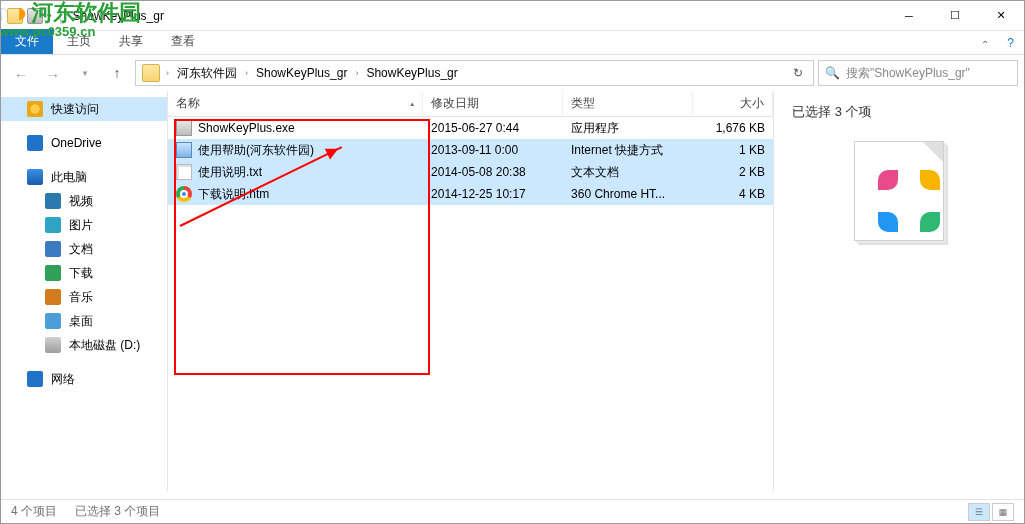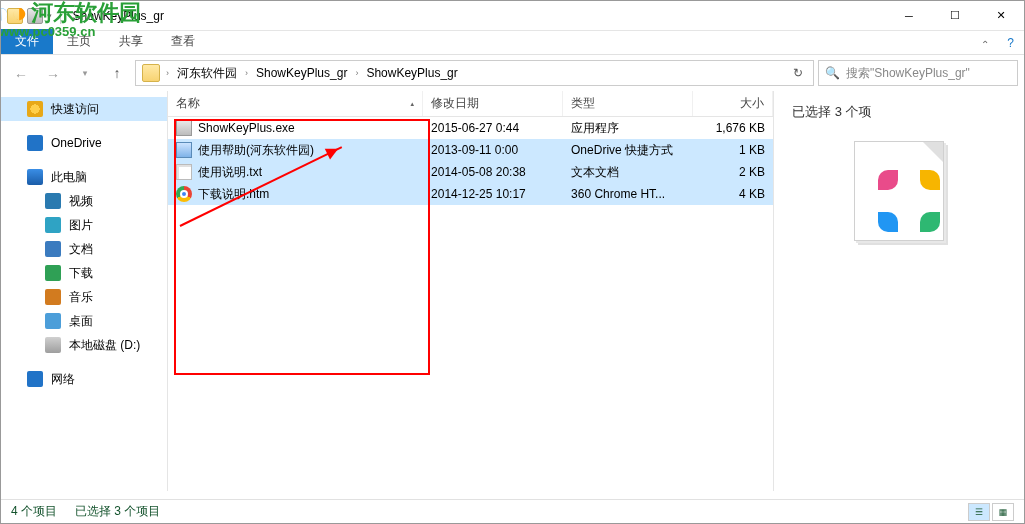--- a/index.html
+++ b/index.html
@@ -83,21 +83,21 @@
 .preview .thumb { width:90px; height:100px; background:#fff; border:1px solid #d0d0d0; box-shadow:2px 2px 0 #e8e8e8,4px 4px 0 #e0e0e0; position:relative; display:flex; align-items:center; justify-content:center; }
 .preview .thumb::before { content:''; position:absolute; top:0; right:0; border:10px solid transparent; border-top-color:#e0e0e0; border-right-color:#e0e0e0; }
 .pinwheel { width:42px; height:42px; position:relative; }
 .pinwheel span { position:absolute; width:20px; height:20px; border-radius:50% 0; transform-origin:bottom right; }
 .pw1 { background:#e94b8a; transform:rotate(0deg); top:0; left:0; }
 .pw2 { background:#f7b500; transform:rotate(90deg); top:0; right:0; }
 .pw3 { background:#2eb872; transform:rotate(180deg); bottom:0; right:0; }
 .pw4 { background:#2196f3; transform:rotate(270deg); bottom:0; left:0; }
 
 
-.status { position:absolute; bottom:0; left:0; right:0; height:24px; border-top:1px solid #e1e1e1; display:flex; align-items:center; font-size:12px; padding:0 10px; gap:18px; color:#14532d;margin-top:28px; }
+.status { position:absolute; bottom:0; left:0; right:0; height:24px; border-top:1px solid #e1e1e1; display:flex; align-items:center; font-size:12px; padding:0 10px; gap:18px; color:#737373;margin-top:28px; }
 .status .vbtns { margin-left:auto; display:flex; gap:2px; }
 .vbtn { width:22px; height:18px; border:1px solid #ccc; display:flex; align-items:center; justify-content:center; font-size:9px; }
 .vbtn.on { background:#cce8ff; }
 
 
 .wm { position:absolute; top:-4px; left:-8px; pointer-events:none; }
 .wm-logo { font-size:28px; font-weight:bold; letter-spacing:1px; }
 .wm-logo .b { color:#2196f3; } .wm-logo .o { color:#ff9800; }
 .wm-txt { font-size:22px; color:#2aa038; font-weight:bold; margin-left:-2px; position:relative; top:-2px; }
 .wm-url { font-size:13px; color:#2aa038; font-weight:bold; margin-top:-6px; margin-left:6px; }
@@ -218,21 +218,21 @@
         <div class="cell c-date">2015-06-27 0:44</div>
         <div class="cell c-type">应用程序</div>
         <div class="cell c-size">1,676 KB</div>
       </div>
       <div class="row sel">
         <div class="cell c-name">
             <span class="fic fic-url"></span>
             <span>使用帮助(河东软件园)</span>
           </div>
         <div class="cell c-date">2013-09-11 0:00</div>
-        <div class="cell c-type">OneDrive 快捷方式</div>
+        <div class="cell c-type">Internet 快捷方式</div>
         <div class="cell c-size">1 KB</div>
       </div>
       <div class="row sel">
         <div class="cell c-name">
             <span class="fic fic-txt"></span>
             <span>使用说明.txt</span>
           </div>
         <div class="cell c-date">2014-05-08 20:38</div>
         <div class="cell c-type">文本文档</div>
         <div class="cell c-size">2 KB</div>

